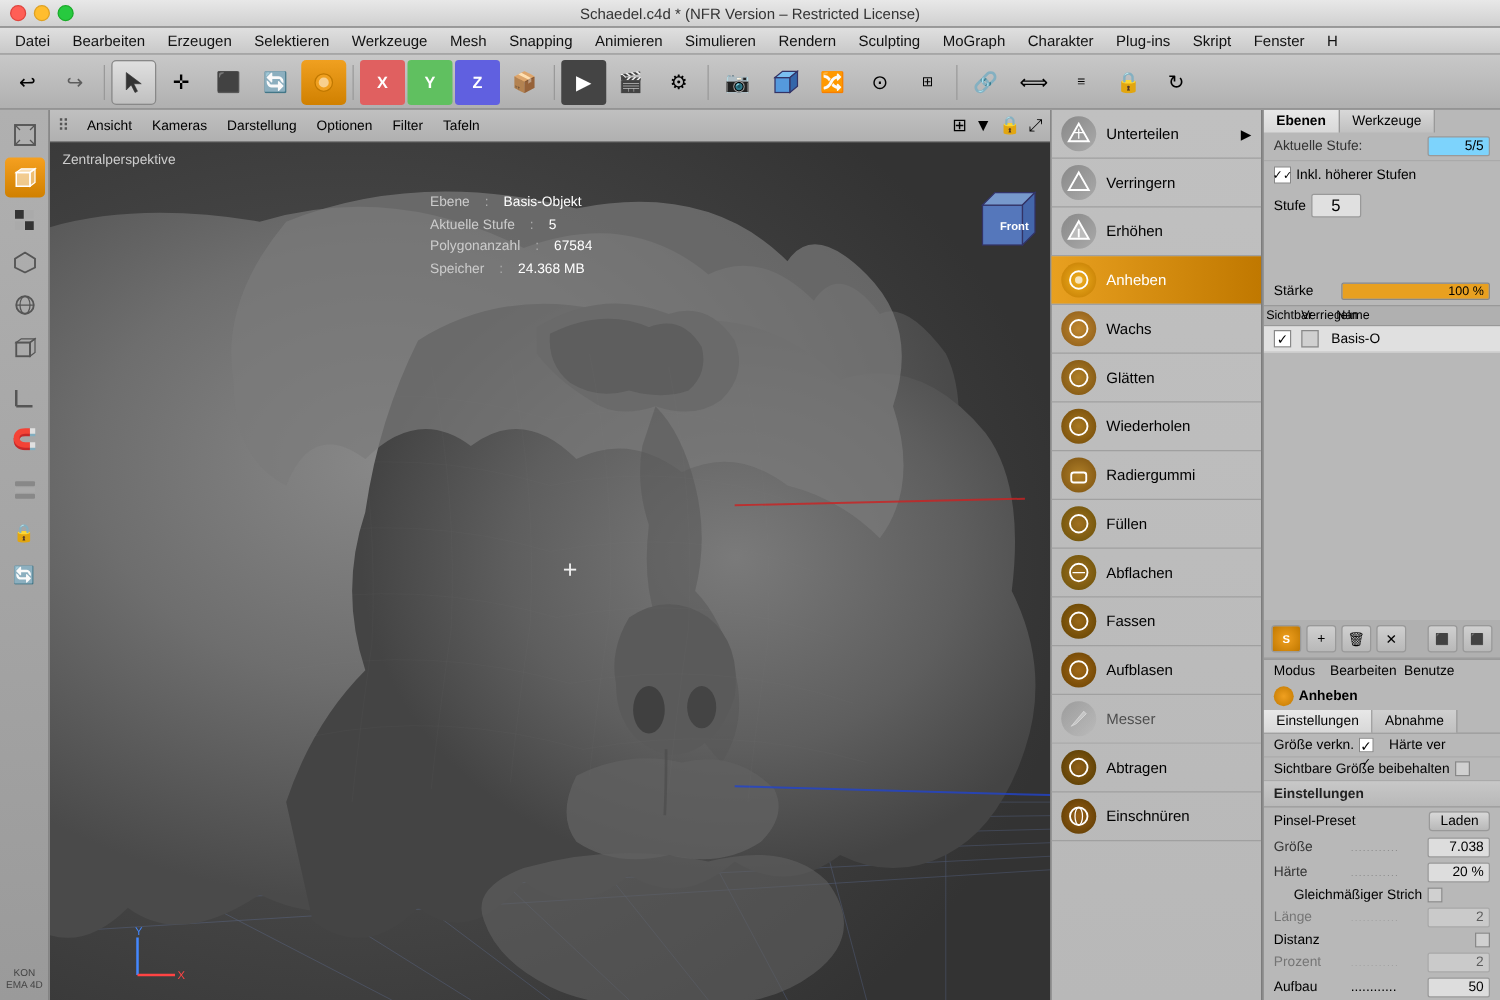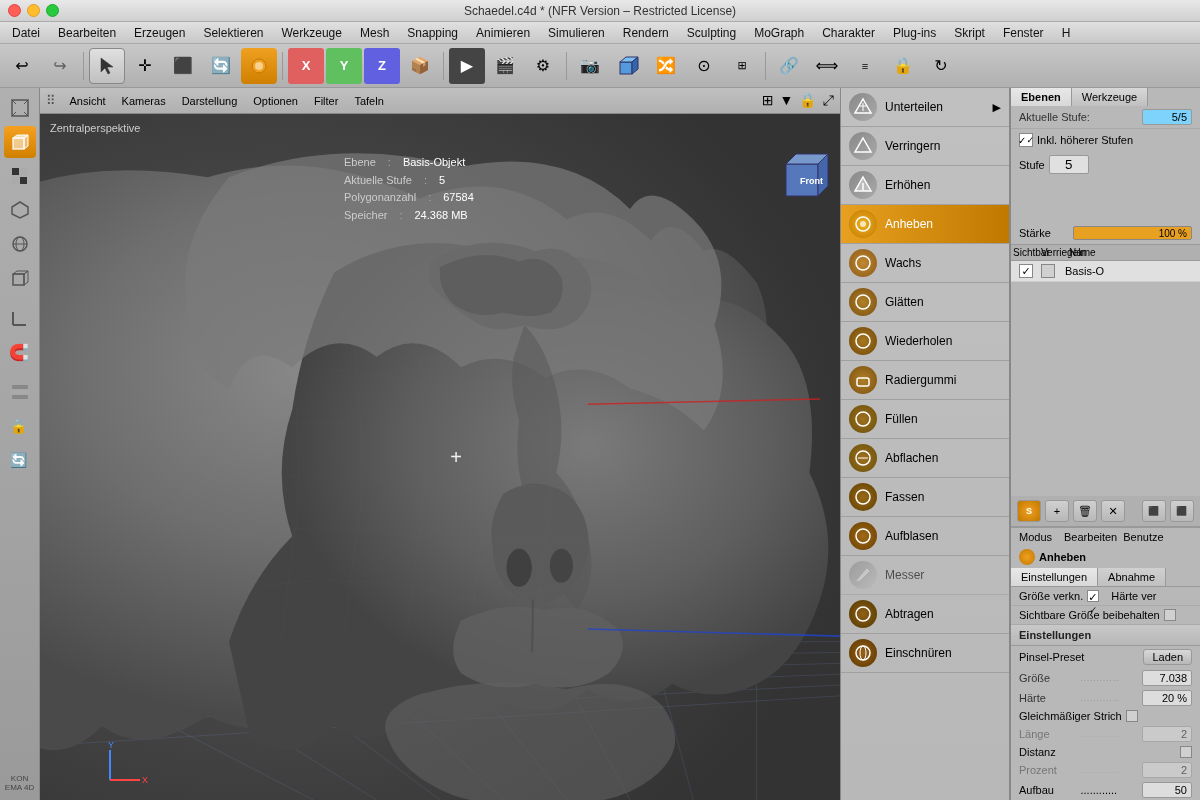--- a/index.html
+++ b/index.html
@@ -164,21 +164,21 @@
     .groesse-row { display: flex; align-items: center; padding: 2px 8px; font-size: 11px; gap: 2px; }
     .groesse-label { flex: 1; color: #333; }
     .groesse-dots { flex: 1; color: #888; font-size: 8px; letter-spacing: 1px; overflow: hidden; }
     .groesse-val { width: 50px; background: #ddd; border: 1px solid #999; border-radius: 2px; padding: 1px 4px; text-align: right; font-size: 11px; }
 
     .laden-btn { background: linear-gradient(to bottom, #d8d8d8, #b8b8b8); border: 1px solid #999; border-radius: 3px; padding: 1px 8px; font-size: 11px; cursor: pointer; }
 
     .pinsel-row { display: flex; align-items: center; padding: 3px 8px; font-size: 11px; gap: 4px; }
     .pinsel-label { flex: 1; }
 
-    .gleichm-row { display: flex; align-items: center; padding: 2px 8px; font-size: 11px; gap: 4px; }
+    .gleichm-row { display: flex; align-items: center; padding: 2px 24px; font-size: 11px; gap: 4px; }
     .checkbox-sm { width: 12px; height: 12px; border: 1px solid #888; background: #d0d0d0; }
     .checkbox-checked { background: #fff; }
     .checkbox-checked::after { content: '✓'; font-size: 9px; color: #000; display: block; line-height: 12px; text-align: center; }
 
     .aufbau-row { display: flex; align-items: center; padding: 2px 8px; font-size: 11px; gap: 2px; }
 
     
     #skull-svg { position: absolute; top: 0; left: 0; width: 100%; height: 100%; }
 
     

